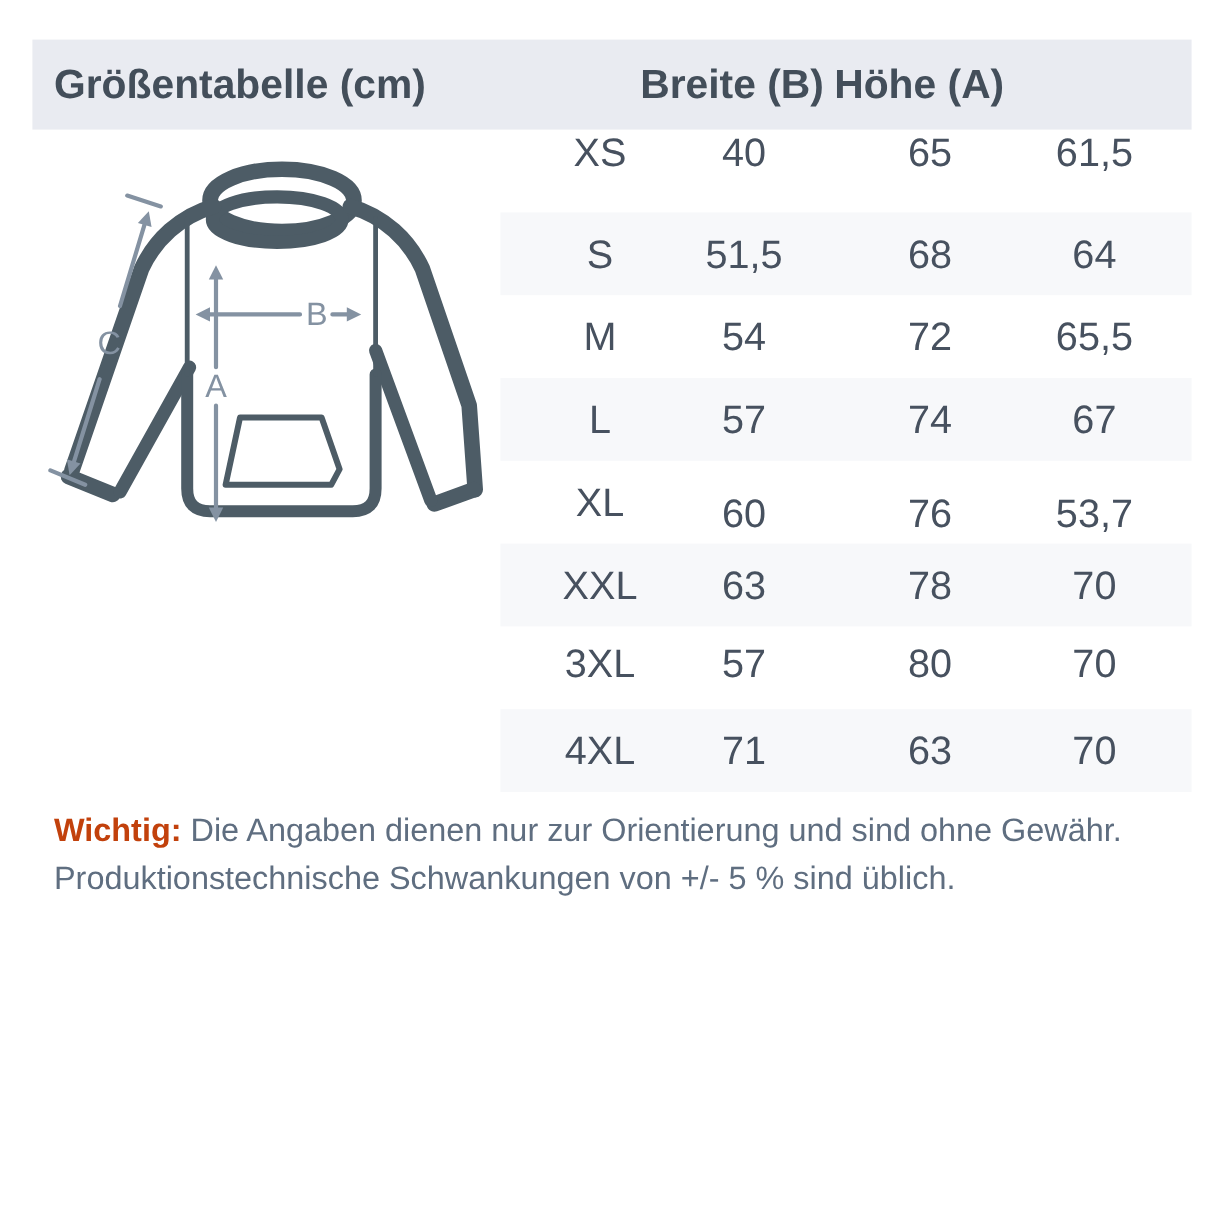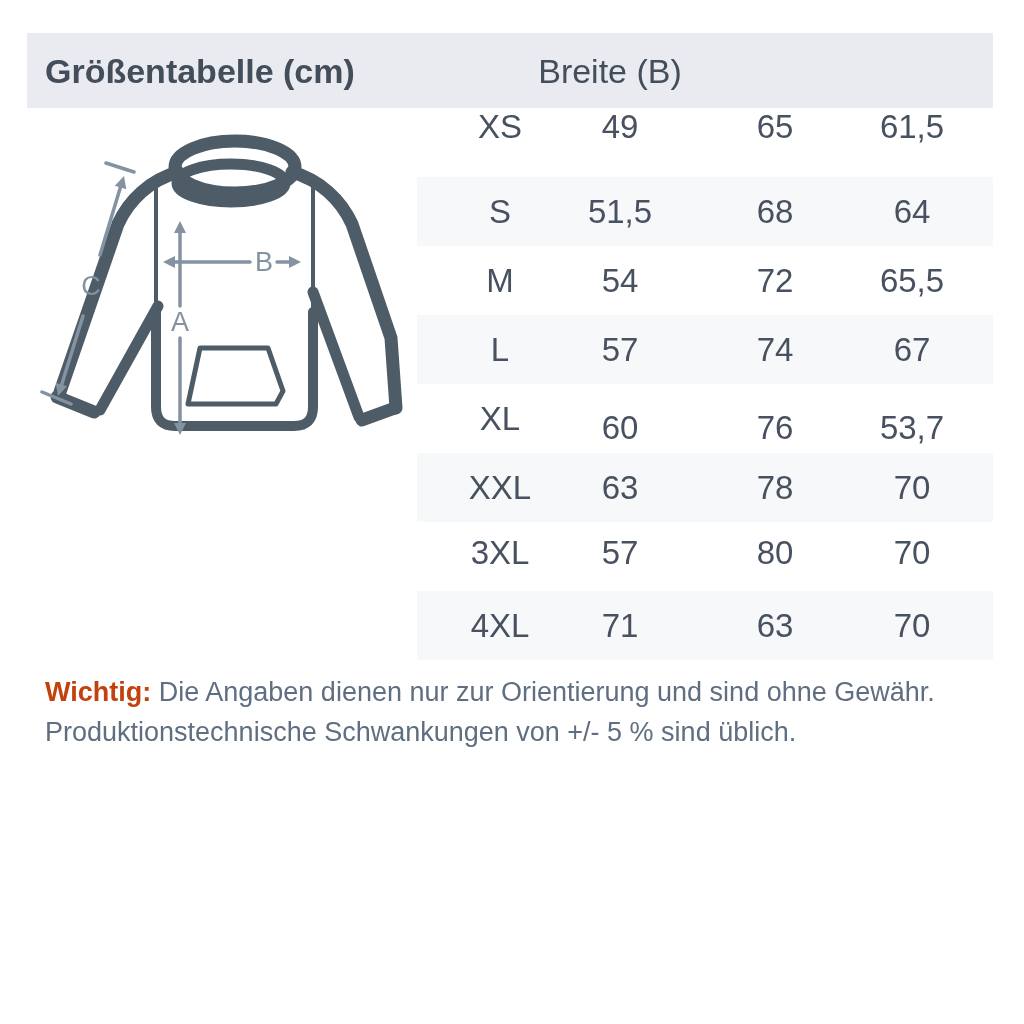--- a/index.html
+++ b/index.html
@@ -5,21 +5,21 @@
   html,body{margin:0;padding:0;background:#ffffff;}
   .canvas{
     position:relative;width:993px;height:1024px;background:#ffffff;overflow:hidden;
     font-family:"Liberation Sans","DejaVu Sans",sans-serif;color:#47515f;
   }
   
   .header-bar{position:absolute;left:27px;top:33px;width:974px;height:75px;background:#e9ebf1;}
   .title{position:absolute;left:18px;top:50%;transform:translateY(-50%);
          font-size:34px;font-weight:bold;color:#434e5a;white-space:nowrap;}
   .col-head{position:absolute;top:50%;transform:translate(-50%,-50%);
-            font-size:34px;font-weight:normal;color:#434e5a;white-space:nowrap;}
+            font-size:34px;font-weight:bold;color:#434e5a;white-space:nowrap;}
   .col-head.h1{left:583px;} .col-head.h2{left:739px;} .col-head.h3{left:887px;}
   
   .row{position:absolute;left:417px;width:584px;height:69px;}
   .row.stripe{background:#f7f8fa;}
   .cell{position:absolute;top:50%;transform:translate(-50%,-50%);
         font-size:33px;color:#47515f;white-space:nowrap;}
   .cell.size{left:83px;} .cell.c1{left:203px;} .cell.c2{left:358px;} .cell.c3{left:495px;}
   .row.quirk .cell.c1,.row.quirk .cell.c2,.row.quirk .cell.c3{transform:translate(-50%,calc(-50% + 9px));}
   
   .diagram{position:absolute;left:30px;top:120px;width:400px;height:340px;}
@@ -30,25 +30,26 @@
   .note b{color:#c2410c;}
 </style>
 </head>
 <body>
 
 <div class="canvas">
 
   <div class="header-bar">
     <span class="title">Größentabelle (cm)</span>
     <span class="col-head h1">Breite (B)</span>
+    <span class="col-head h2">Höhe (A)</span>
   </div>
 
   <div class="row" style="top:92px">
     <span class="cell size">XS</span>
-    <span class="cell c1">49</span>
+    <span class="cell c1">40</span>
     <span class="cell c2">65</span>
     <span class="cell c3">61,5</span>
   </div>
   <div class="row stripe" style="top:177px">
     <span class="cell size">S</span>
     <span class="cell c1">51,5</span>
     <span class="cell c2">68</span>
     <span class="cell c3">64</span>
   </div>
   <div class="row" style="top:246px">

